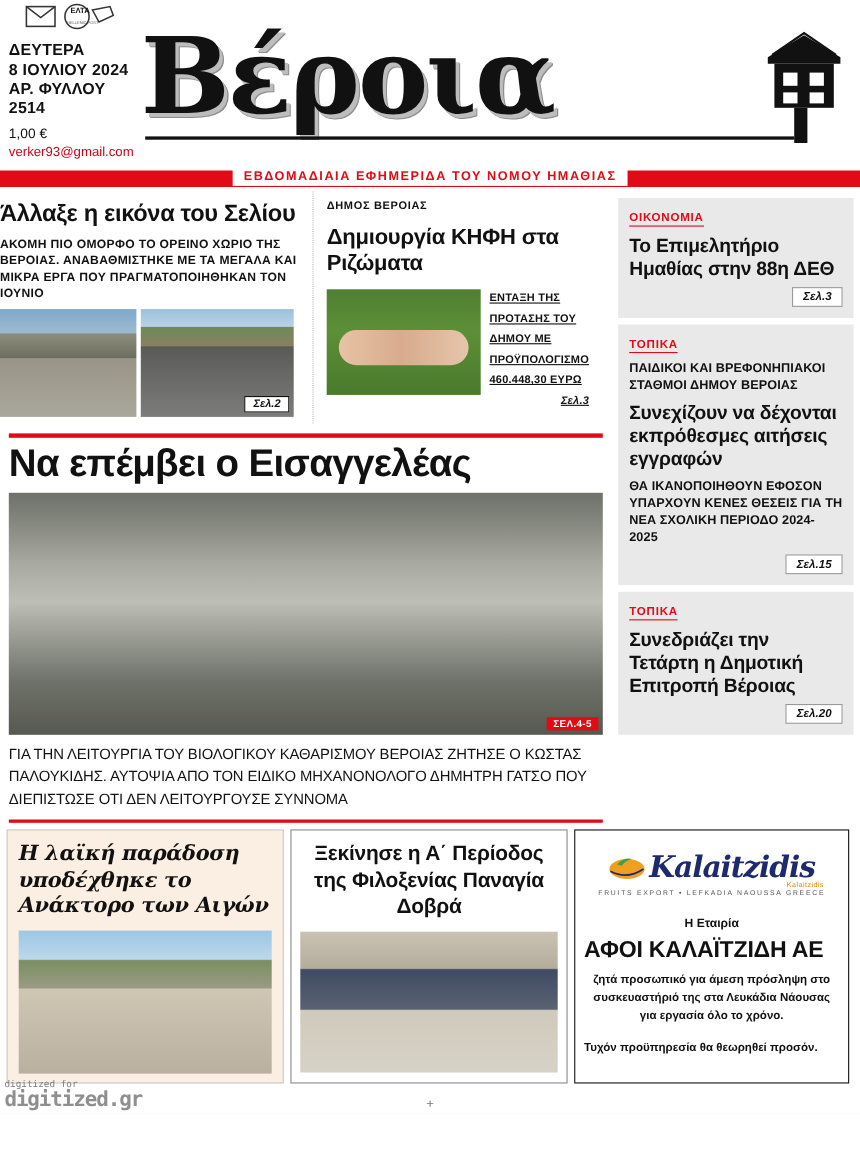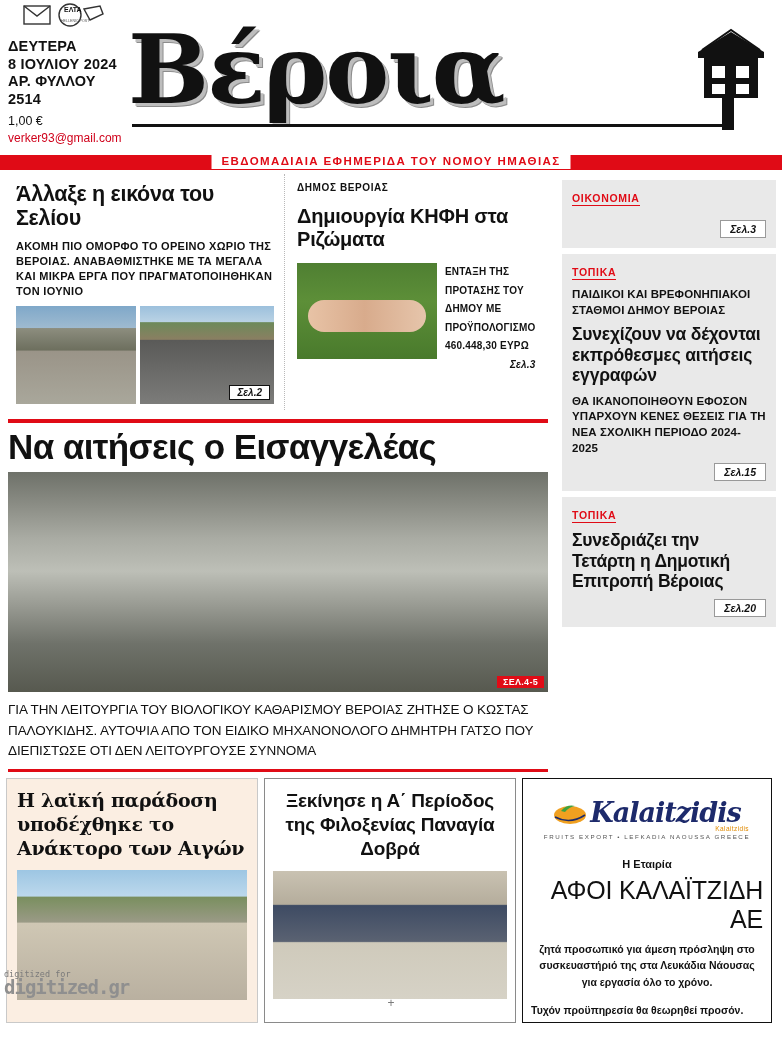--- a/index.html
+++ b/index.html
@@ -46,21 +46,21 @@
     background:#fff;color:#e00b16;font-weight:bold;font-size:11.5px;
     letter-spacing:1.4px;padding:2px 10px;white-space:nowrap;
   }
 
   
   .cols{display:flex;gap:0;padding:0 0 0 0;}
   .col-left{width:556px;box-sizing:border-box;}
   .col-right{width:226px;box-sizing:border-box;padding:6px 6px 0 6px;}
 
   .toprow{display:flex;border-bottom:0;}
-  .cell-a{width:285px;box-sizing:border-box;padding:8px 10px 6px 16px;border-right:1px dotted #b9b9b9;}
+  .cell-a{width:285px;box-sizing:border-box;padding:8px 10px 6px 0;border-right:1px dotted #b9b9b9;}
   .cell-b{width:271px;box-sizing:border-box;padding:8px 10px 6px 12px;}
 
   .hl-xl{font-size:21.5px;font-weight:bold;line-height:1.12;letter-spacing:-.3px;}
   .kicker{font-size:11px;font-weight:bold;letter-spacing:.3px;line-height:1.35;margin-top:9px;}
 
   .photo{background:#8aa6b8;position:relative;overflow:hidden;}
   .photo .sel{
     position:absolute;right:4px;bottom:4px;background:#fff;border:1px solid #111;
     font-size:10px;font-weight:bold;font-style:italic;padding:1px 7px;
   }
@@ -68,21 +68,21 @@
     position:absolute;right:4px;bottom:4px;background:#e00b16;color:#fff;
     font-size:9px;font-weight:bold;padding:1px 6px;letter-spacing:.3px;
   }
 
   .twin-photos{display:flex;gap:4px;margin-top:7px;}
 
   
   .dept{font-size:10px;font-weight:bold;letter-spacing:.6px;color:#111;}
   .hl-l{font-size:20px;font-weight:bold;line-height:1.16;margin-top:12px;letter-spacing:-.2px;}
   .mid-body{display:flex;gap:8px;margin-top:12px;}
-  .mid-text{font-size:10px;font-weight:bold;line-height:1.85;letter-spacing:.2px;}
+  .mid-text{font-size:10px;font-weight:bold;line-height:1.85;letter-spacing:.2px;text-decoration:underline;}
   .mid-text .sellink{display:block;text-align:right;font-style:italic;}
 
   
   .lead{padding:0 8px;}
   .rule-red{height:4px;background:#e00b16;margin:9px 0 6px 0;}
   .rule-red-thin{height:3px;background:#e00b16;margin:8px 0 0 0;}
   .lead-title{font-size:35px;font-weight:bold;letter-spacing:-.6px;line-height:1.05;margin:2px 0 7px 0;}
   .lead-photo{height:220px;background:#6f6f6f;position:relative;overflow:hidden;}
   .lead-caption{font-size:13.5px;line-height:1.5;margin-top:8px;letter-spacing:-.1px;}
 
@@ -93,40 +93,40 @@
   .side-hl{font-size:17.5px;font-weight:bold;line-height:1.18;letter-spacing:-.2px;}
   .side-sub{font-size:11.5px;font-weight:bold;line-height:1.35;margin-top:8px;letter-spacing:.1px;}
   .side-sub.above{margin-top:0;margin-bottom:6px;}
   .selbox{display:inline-block;background:#fff;border:1px solid #999;font-size:10.5px;
           font-weight:bold;font-style:italic;padding:2px 9px;}
   .sel-right{text-align:right;margin-top:6px;}
 
   
   .bottom{display:flex;gap:6px;padding:6px 6px 0 6px;}
   .bl{width:252px;box-sizing:border-box;background:#fbeee2;border:1px solid #c9c9c9;padding:10px 10px 8px 10px;}
-  .bl h3{margin:0;font-size:19px;line-height:1.25;font-weight:bold;
+  .bl h3{margin:0;font-size:19px;line-height:1.25;font-style:italic;font-weight:bold;
          font-family:"DejaVu Serif","Liberation Serif",serif;letter-spacing:-.3px;}
   .bm{width:252px;box-sizing:border-box;background:#fff;border:1px solid #8a8a8a;padding:10px 8px 8px 8px;}
   .bm h3{margin:0;font-size:19px;line-height:1.26;font-weight:bold;text-align:center;letter-spacing:-.2px;}
   .br{width:250px;box-sizing:border-box;background:#fff;border:1.5px solid #111;padding:8px 8px 6px 8px;}
 
   
   .ad-logo{display:flex;align-items:center;justify-content:center;gap:3px;margin:12px 0 2px 0;}
   .ad-logo .fruit{width:34px;height:24px;position:relative;}
   .ad-brand{font-family:"DejaVu Serif","Liberation Serif",serif;font-weight:bold;font-style:italic;
             font-size:27px;color:#1d2a6b;letter-spacing:-1px;line-height:1;}
   .ad-tagsub{text-align:center;font-size:6.2px;color:#555;letter-spacing:1.6px;margin-top:1px;}
   .ad-tag-orange{text-align:right;font-size:6.5px;color:#e08a00;letter-spacing:.4px;margin-top:-3px;padding-right:14px;}
   .ad-line1{text-align:center;font-size:11px;font-weight:bold;margin-top:18px;}
-  .ad-company{text-align:right;font-size:25px;font-weight:normal;margin-top:6px;letter-spacing:-.2px;}
+  .ad-company{text-align:left;font-size:21px;font-weight:bold;margin-top:6px;letter-spacing:-.2px;}
   .ad-body{text-align:center;font-size:10.5px;font-weight:bold;line-height:1.55;margin-top:7px;}
   .ad-note{text-align:left;font-size:10.5px;font-weight:bold;margin-top:14px;}
 
   
-  .wm{position:absolute;left:4px;bottom:14px;}
+  .wm{position:absolute;left:4px;bottom:2px;}
   .wm .small{font-size:8.5px;color:#7b7b7b;font-family:"DejaVu Sans Mono","Liberation Mono",monospace;line-height:1;}
   .wm .big{font-size:19px;color:#8f8f8f;font-weight:bold;
            font-family:"DejaVu Sans Mono","Liberation Mono",monospace;line-height:1.05;letter-spacing:-1px;}
   .plus{position:absolute;left:50%;bottom:2px;transform:translateX(-50%);color:#7b7b7b;font-size:12px;}
   .footer-strip{position:absolute;left:0;right:0;bottom:0;height:40px;background:#f4f0ec;z-index:-1;}
 
   
   .img-selio1{background:
      linear-gradient(180deg,#7fa8c9 0%,#9ebad0 22%,#8c8d7e 23%,#6d6f5e 45%,#9a9488 46%,#a9a79b 100%);}
   .img-selio2{background:
@@ -230,33 +230,34 @@
               <div>ΠΡΟΫΠΟΛΟΓΙΣΜΟ</div>
               <div>460.448,30 ΕΥΡΩ</div>
               <span class="sellink">Σελ.3</span>
             </div>
           </div>
         </div>
       </div>
 
       <div class="lead">
         <div class="rule-red"></div>
-        <div class="lead-title">Να αιτήσεις ο Εισαγγελέας</div>
+        <div class="lead-title">Να επέμβει ο Εισαγγελέας</div>
         <div class="lead-photo img-lead">
           <span class="sel-red">ΣΕΛ.4-5</span>
         </div>
         <div class="lead-caption">ΓΙΑ ΤΗΝ ΛΕΙΤΟΥΡΓΙΑ ΤΟΥ ΒΙΟΛΟΓΙΚΟΥ ΚΑΘΑΡΙΣΜΟΥ ΒΕΡΟΙΑΣ ΖΗΤΗΣΕ Ο ΚΩΣΤΑΣ ΠΑΛΟΥΚΙΔΗΣ. ΑΥΤΟΨΙΑ ΑΠΟ ΤΟΝ ΕΙΔΙΚΟ ΜΗΧΑΝΟΝΟΛΟΓΟ ΔΗΜΗΤΡΗ ΓΑΤΣΟ ΠΟΥ ΔΙΕΠΙΣΤΩΣΕ ΟΤΙ ΔΕΝ ΛΕΙΤΟΥΡΓΟΥΣΕ ΣΥΝΝΟΜΑ</div>
         <div class="rule-red-thin"></div>
       </div>
     </div>
 
     <div class="col-right">
 
       <div class="side-box">
         <div class="tag">ΟΙΚΟΝΟΜΙΑ</div>
+        <div class="side-hl">Το Επιμελητήριο Ημαθίας στην 88η ΔΕΘ</div>
         <div class="sel-right"><span class="selbox">Σελ.3</span></div>
       </div>
 
 
       <div class="side-box">
         <div class="tag">ΤΟΠΙΚΑ</div>
         <div class="side-sub above">ΠΑΙΔΙΚΟΙ ΚΑΙ ΒΡΕΦΟΝΗΠΙΑΚΟΙ ΣΤΑΘΜΟΙ ΔΗΜΟΥ ΒΕΡΟΙΑΣ</div>
         <div class="side-hl">Συνεχίζουν να δέχονται εκπρόθεσμες αιτήσεις εγγραφών</div>
         <div class="side-sub">ΘΑ ΙΚΑΝΟΠΟΙΗΘΟΥΝ ΕΦΟΣΟΝ ΥΠΑΡΧΟΥΝ ΚΕΝΕΣ ΘΕΣΕΙΣ ΓΙΑ ΤΗ ΝΕΑ ΣΧΟΛΙΚΗ ΠΕΡΙΟΔΟ 2024-2025</div>
         <div class="sel-right"><span class="selbox">Σελ.15</span></div>

